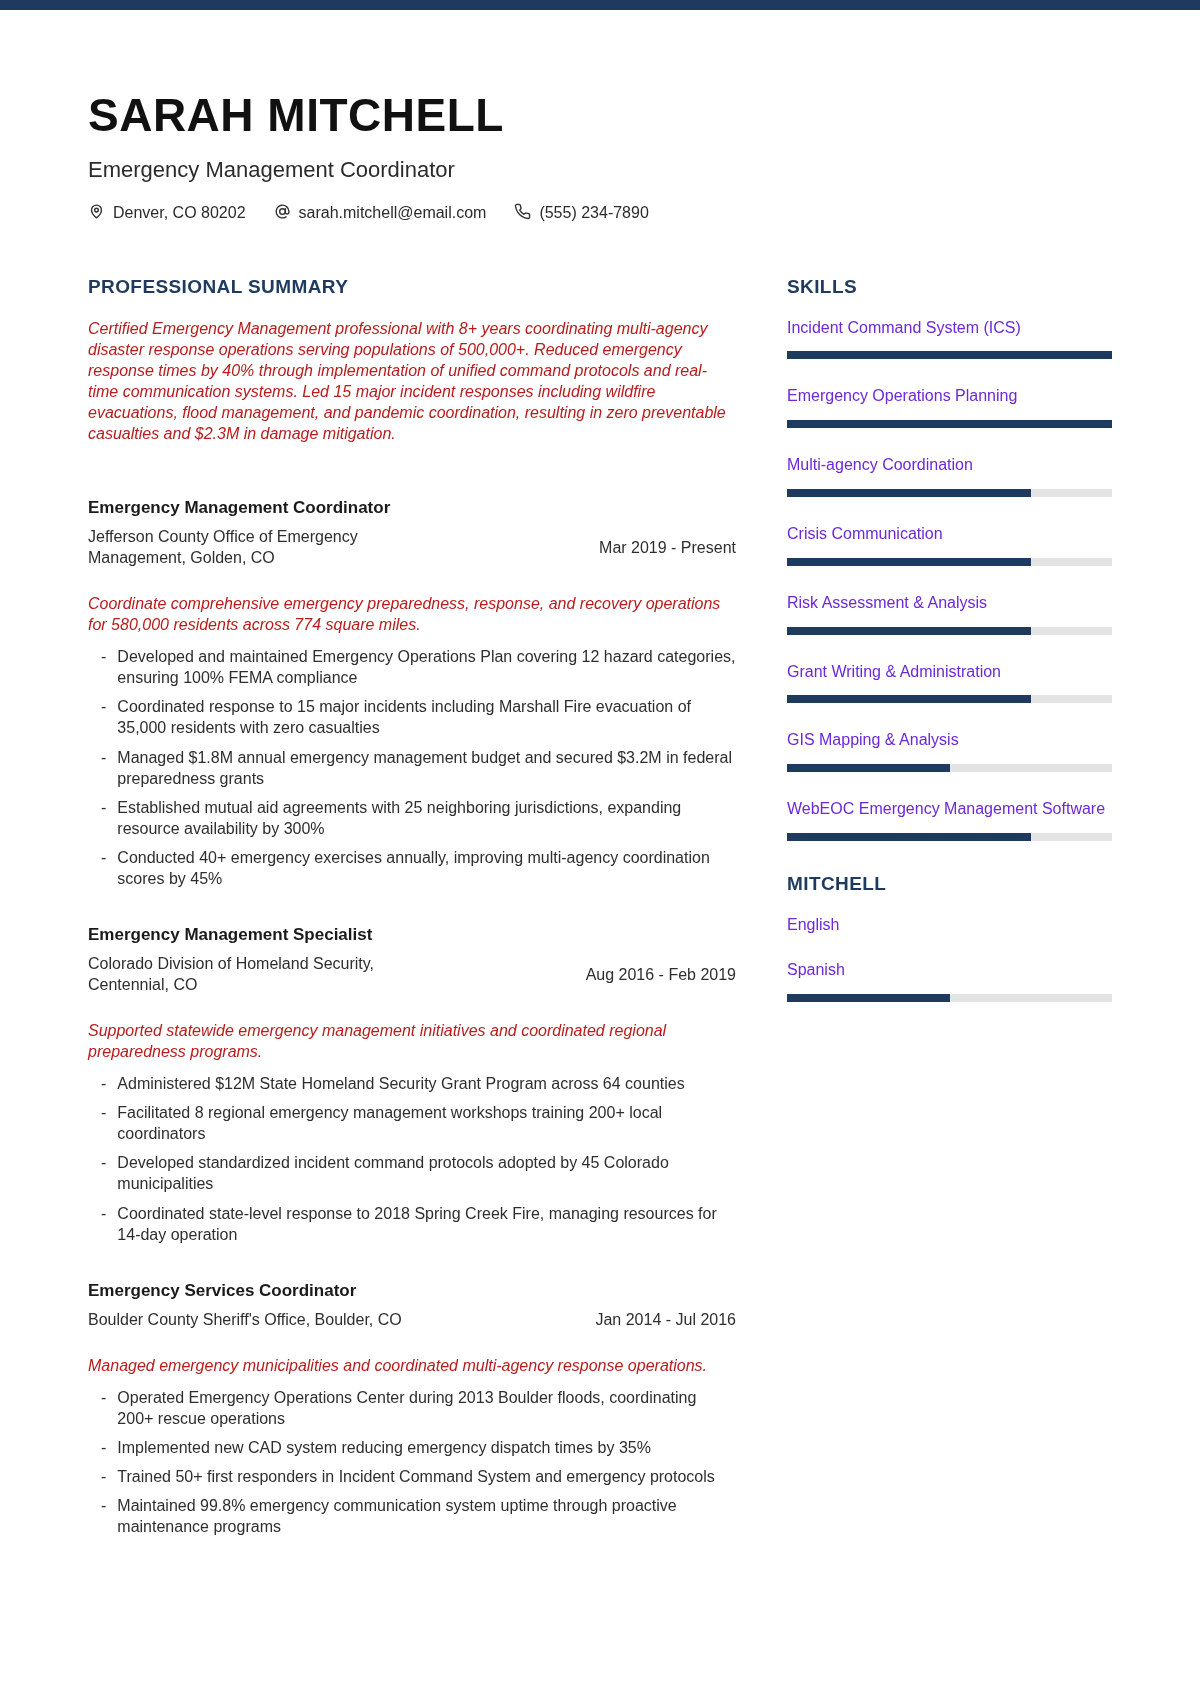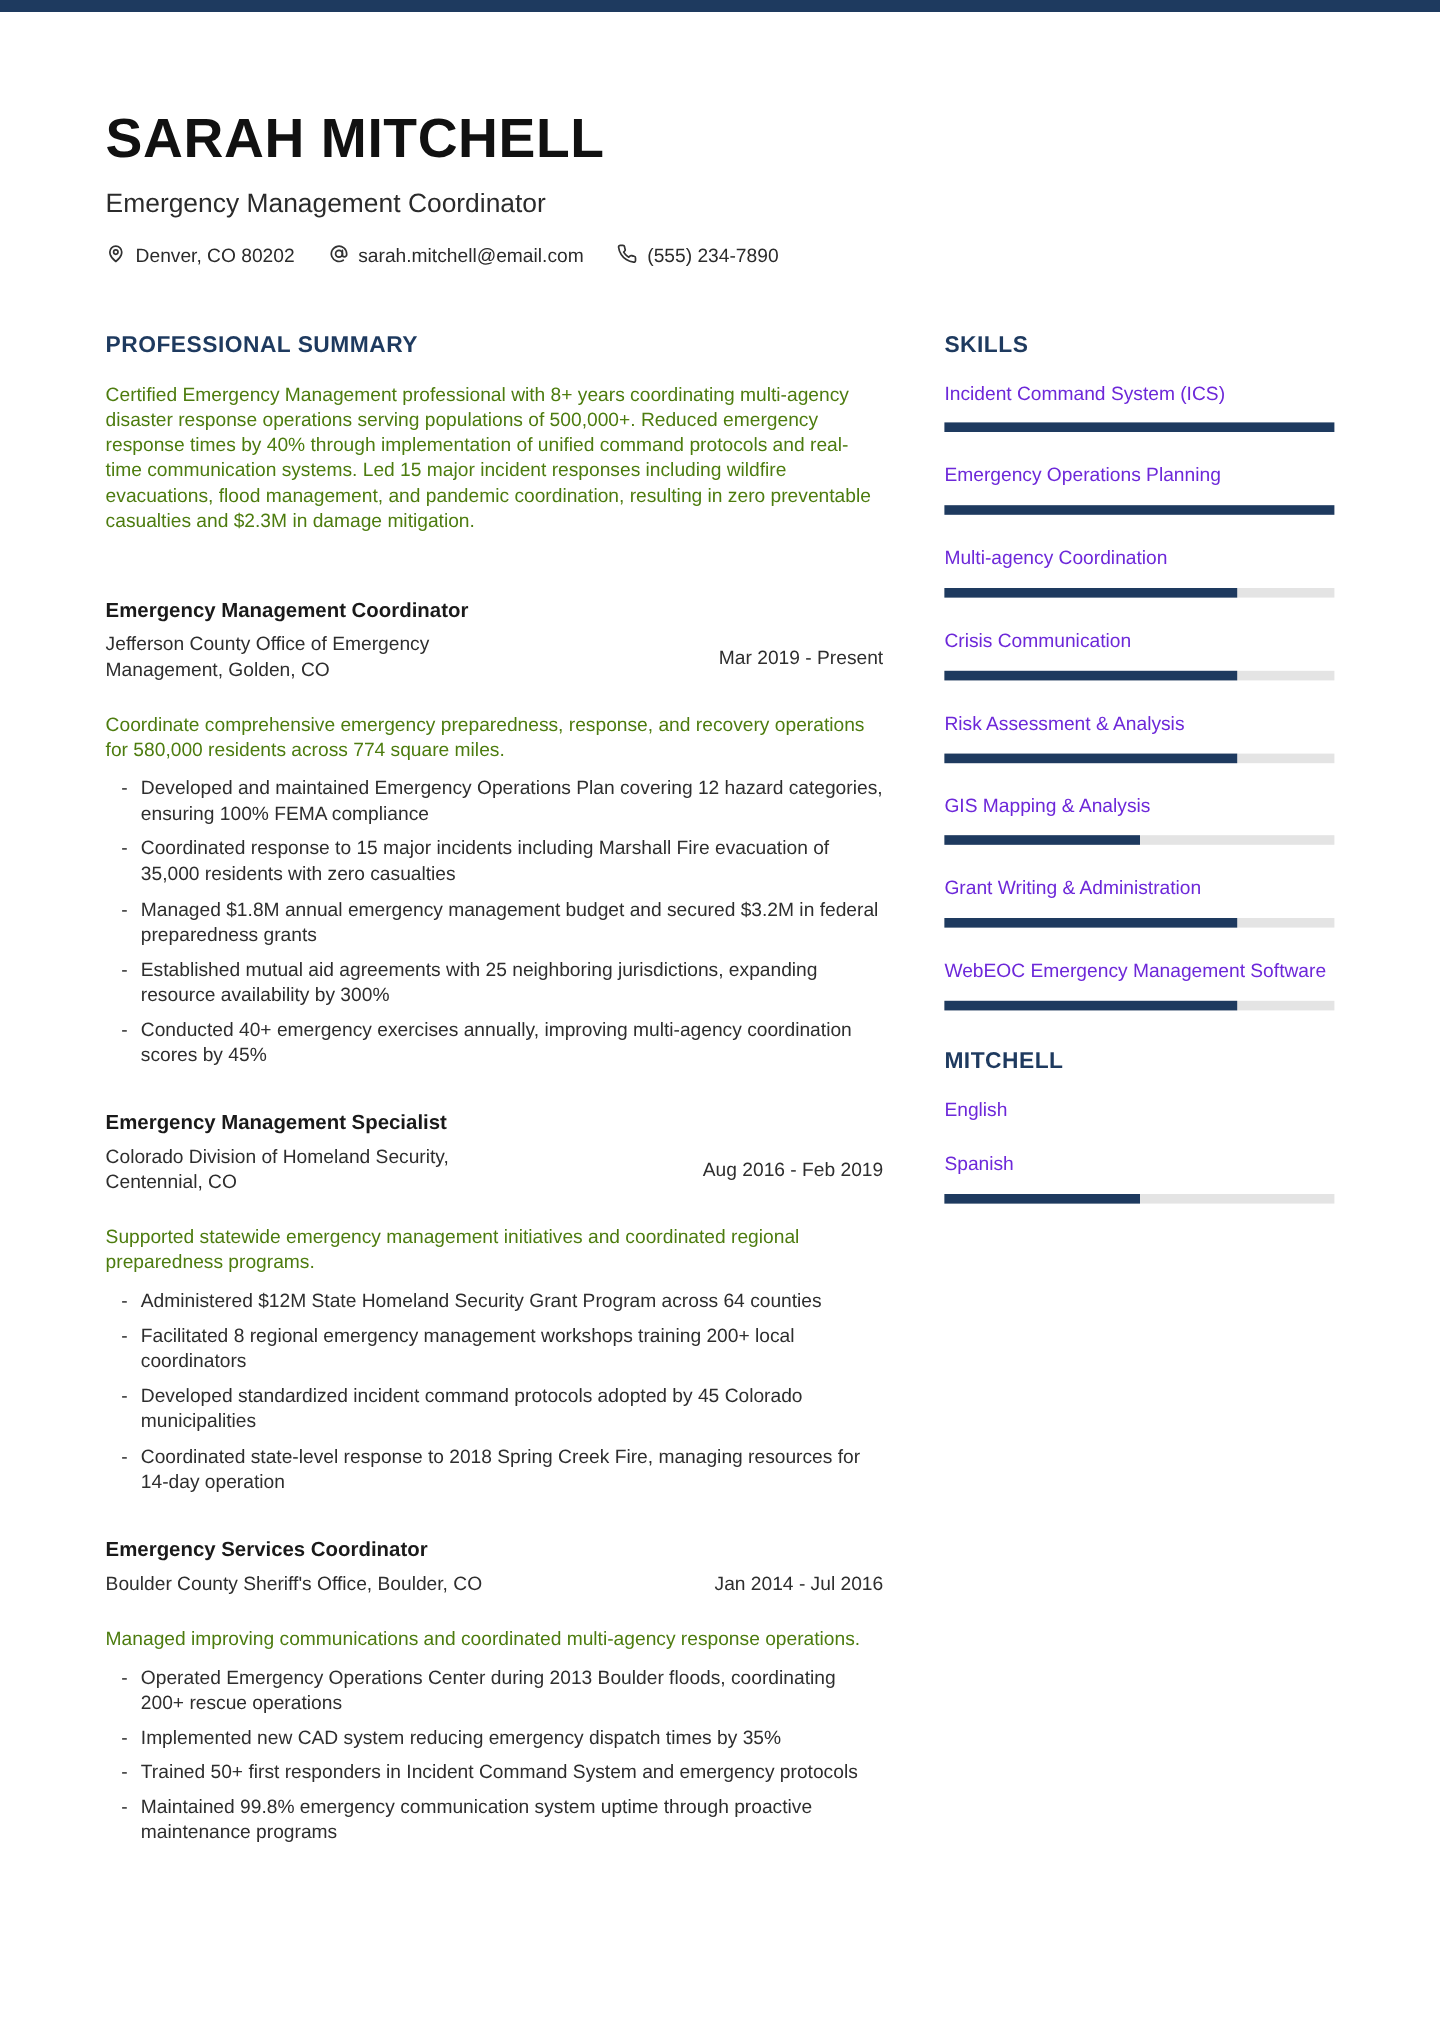--- a/index.html
+++ b/index.html
@@ -22,21 +22,21 @@
 
   
   .columns { display: flex; margin-top: 52px; }
   .col-left { width: 648px; flex: 0 0 648px; }
   .col-right { margin-left: 51px; width: 325px; flex: 0 0 325px; }
 
   .section-heading {
     font-size: 19px; font-weight: 700; color: #1e3a5f;
     letter-spacing: 0.4px; margin-bottom: 20px;
   }
-  .body-text { font-size: 16px; line-height: 1.32; color: #4d7c0f; }
+  .body-text { font-size: 16px; line-height: 1.32; color: #b91c1c; font-style: italic; }
 
   .employment-section { margin-top: 54px; }
 
   .job { margin-bottom: 36px; }
   .job-title { font-size: 17px; font-weight: 700; color: #1a1a1a; margin-bottom: 9px; }
   .job-meta { display: flex; justify-content: space-between; align-items: center; }
   .job-company { font-size: 16px; line-height: 1.3; color: #2e2e2e; max-width: 345px; }
   .job-dates { font-size: 16px; color: #2e2e2e; white-space: nowrap; }
   .job-desc { margin-top: 24px; }
   .job-bullets { list-style: none; margin-top: 11px; }
@@ -171,21 +171,21 @@
                   </li>
                 </ul>
             </div>
 
             <div class="job">
               <div class="job-title">Emergency Services Coordinator</div>
               <div class="job-meta">
                 <div class="job-company">Boulder County Sheriff's Office, Boulder, CO</div>
                 <div class="job-dates">Jan 2014 - Jul 2016</div>
               </div>
-              <div class="body-text job-desc">Managed improving communications and coordinated multi-agency response operations.</div>
+              <div class="body-text job-desc">Managed emergency municipalities and coordinated multi-agency response operations.</div>
               <ul class="job-bullets">
 
                   <li>
                     <span class="bullet-marker">-</span>
                     <span>Operated Emergency Operations Center during 2013 Boulder floods, coordinating 200+ rescue operations</span>
                   </li>
 
                   <li>
                     <span class="bullet-marker">-</span>
                     <span>Implemented new CAD system reducing emergency dispatch times by 35%</span>
@@ -242,30 +242,30 @@
             </div>
 
             <div class="skill">
               <div class="skill-label">Risk Assessment &amp; Analysis</div>
               <div class="bar-track">
                 <div class="bar-fill" style="width: 75%;"></div>
               </div>
             </div>
 
             <div class="skill">
+              <div class="skill-label">Grant Writing &amp; Administration</div>
+              <div class="bar-track">
+                <div class="bar-fill" style="width: 75%;"></div>
+              </div>
+            </div>
+
+            <div class="skill">
               <div class="skill-label">GIS Mapping &amp; Analysis</div>
               <div class="bar-track">
                 <div class="bar-fill" style="width: 50%;"></div>
-              </div>
-            </div>
-
-            <div class="skill">
-              <div class="skill-label">Grant Writing &amp; Administration</div>
-              <div class="bar-track">
-                <div class="bar-fill" style="width: 75%;"></div>
               </div>
             </div>
 
             <div class="skill">
               <div class="skill-label">WebEOC Emergency Management Software</div>
               <div class="bar-track">
                 <div class="bar-fill" style="width: 75%;"></div>
               </div>
             </div>
           </div>

